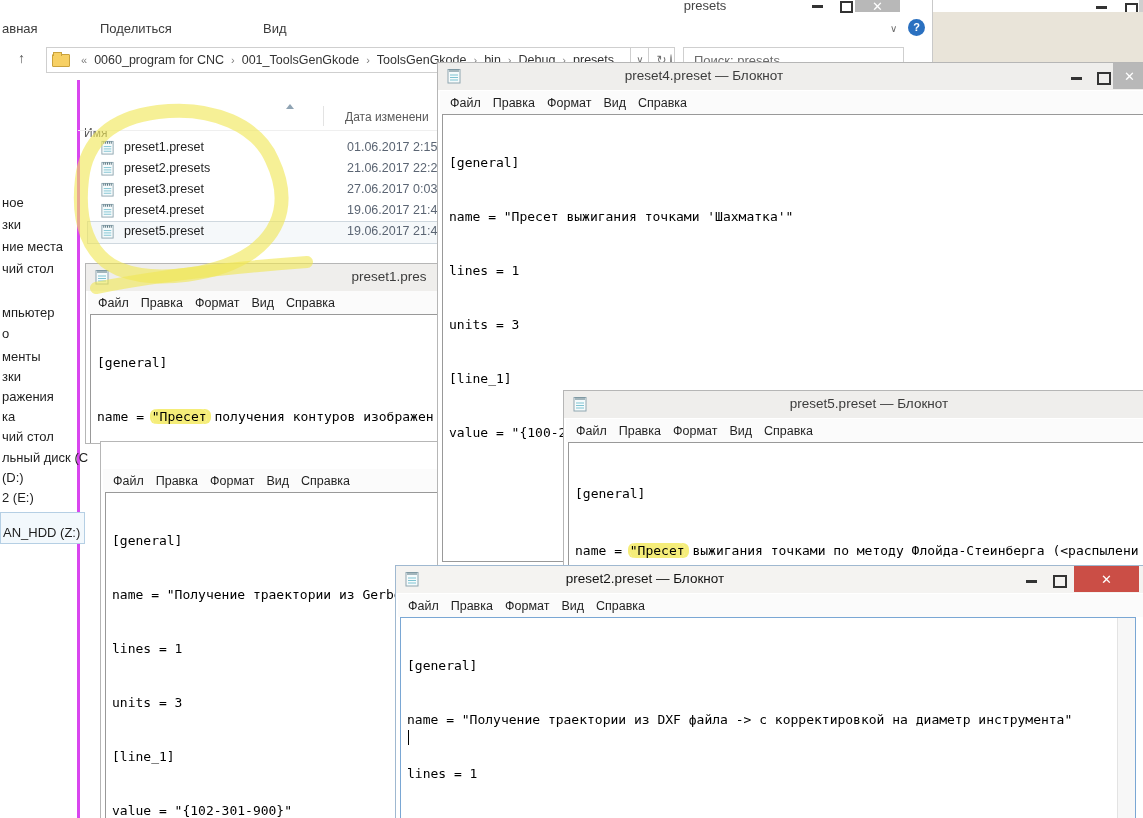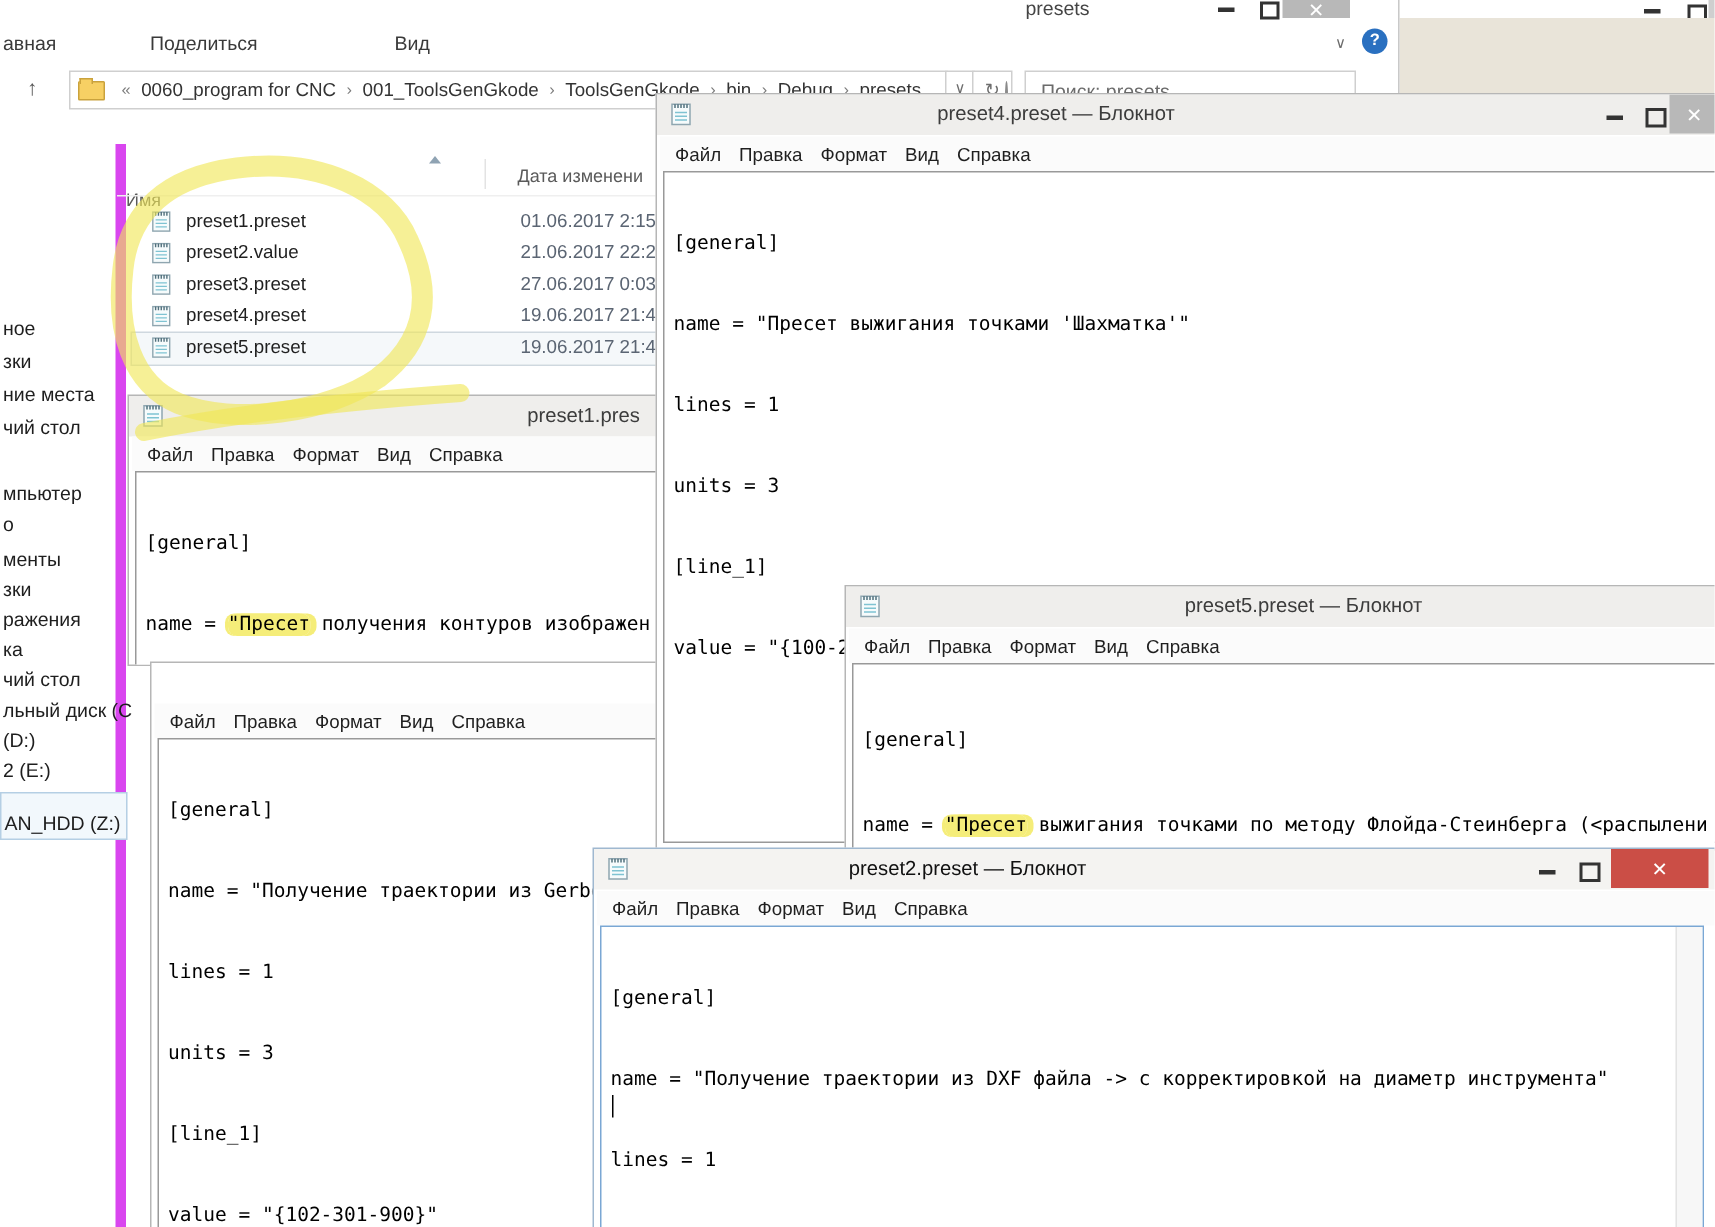--- a/index.html
+++ b/index.html
@@ -39,21 +39,21 @@
   #exp-addrrow{position:absolute;left:0;top:46px;right:0;height:28px;background:#fff;}
   .abox{position:absolute;top:1px;height:24px;border:1px solid #cfcfcf;background:#fff;}
   .crumbs{display:flex;align-items:center;height:100%;font-size:12.5px;color:#333;white-space:nowrap;overflow:hidden;}
   .crumb{padding:0 2px;}
   .csep{color:#7c7c7c;padding:0 5px;font-size:11px;}
   .chev{color:#6d6d6d;font-size:10px;}
   .folder{width:16px;height:11px;background:#f7d064;border:1px solid #caa23c;border-radius:1px;position:relative;margin:0 6px 0 5px;}
   .folder::before{content:"";position:absolute;left:0;top:-3px;width:7px;height:3px;background:#f7d064;border:1px solid #caa23c;border-bottom:none;}
   .mag{width:7px;height:7px;border:1.5px solid #8a8a8a;border-radius:50%;position:relative;}
   .mag::after{content:"";position:absolute;width:5px;height:1.5px;background:#8a8a8a;transform:rotate(45deg);right:-4px;bottom:-1px;}
-  #exp-side{position:absolute;left:0;top:96px;width:77px;bottom:0;border-right:7px solid #d946ef;}
+  #exp-side{position:absolute;left:0;top:80px;width:77px;bottom:0;border-right:3px solid #d946ef;}
   .sitem{position:absolute;left:2px;font-size:13px;color:#1e1e1e;white-space:nowrap;}
   .sitem.sel{left:0;padding:12px 4px 3px 2px;border:1px solid #b5cfe4;background:#f2f8fc;}
   #exp-main{position:absolute;left:78px;top:100px;right:0;bottom:0;}
   .hcol{position:absolute;top:10px;font-size:12px;color:#5a5a5a;white-space:nowrap;}
   .sortarrow{position:absolute;left:208px;top:4px;width:0;height:0;border-left:4px solid transparent;border-right:4px solid transparent;border-bottom:5px solid #8fa3b3;}
   .hsep{position:absolute;top:6px;width:1px;height:20px;background:#e3e3e3;}
   .hline{position:absolute;left:0;right:0;top:30px;height:1px;background:#efefef;}
   .frow{position:absolute;left:10px;right:0;height:21px;}
   .frow .np-icon{position:absolute;left:12px;top:2px;width:15px;height:15px;}
   .fname{position:absolute;left:36px;top:2px;font-size:12.5px;color:#1f1f1f;white-space:nowrap;}
@@ -178,21 +178,21 @@
           <svg class="npi" viewBox="0 0 16 16" width="100%" height="100%" xmlns="http://www.w3.org/2000/svg">
     <rect x="2" y="1.5" width="12" height="13.5" fill="#f6fbfc" stroke="#8fa6b0" stroke-width="1"></rect>
     <g stroke="#51707c" stroke-width="1">
       <path d="M4 1.5 v2.5 M6 1.5 v2.5 M8 1.5 v2.5 M10 1.5 v2.5 M12 1.5 v2.5"></path>
     </g>
     <g stroke="#7fc3d2" stroke-width="1">
       <path d="M4 7 h8 M4 9.5 h8 M4 12 h8"></path>
     </g>
   </svg>
         </span>
-      <span class="fname">preset2.value</span>
+      <span class="fname">preset2.presets</span>
       <span class="fdate">21.06.2017 22:2</span>
     </div>
     <div class="frow" style="top:80px;">
       <span class="np-icon abs" style="left:12px;top:2px;width:15px;height:15px;">
           <svg class="npi" viewBox="0 0 16 16" width="100%" height="100%" xmlns="http://www.w3.org/2000/svg">
     <rect x="2" y="1.5" width="12" height="13.5" fill="#f6fbfc" stroke="#8fa6b0" stroke-width="1"></rect>
     <g stroke="#51707c" stroke-width="1">
       <path d="M4 1.5 v2.5 M6 1.5 v2.5 M8 1.5 v2.5 M10 1.5 v2.5 M12 1.5 v2.5"></path>
     </g>
     <g stroke="#7fc3d2" stroke-width="1">

